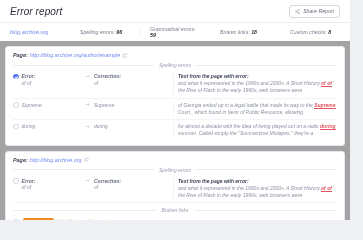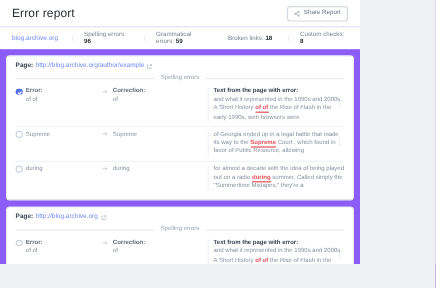--- a/index.html
+++ b/index.html
@@ -2,21 +2,21 @@
 <html><head>
 <meta charset="utf-8">
 <style>
   * { box-sizing: border-box; margin: 0; padding: 0; }
   html, body {
     width: 363px; height: 220px;
     background: #eef0f4;
     font-family: "Liberation Sans", sans-serif;
     overflow: hidden;
   }
-  .app { width: 300px; height: 220px; position: relative; background: #8b5cf6; }
+  .app { width: 350px; height: 220px; position: relative; background: #a3a3a3; font-style: italic; }
 
   
   .header {
     height: 22px; background: #ffffff;
     display: flex; align-items: center; justify-content: space-between;
     padding: 0 10px;
   }
   .header-title { font-size: 10px; color: #2b2f38; letter-spacing: .1px; }
   .share-btn {
     display: flex; align-items: center; gap: 3px;

